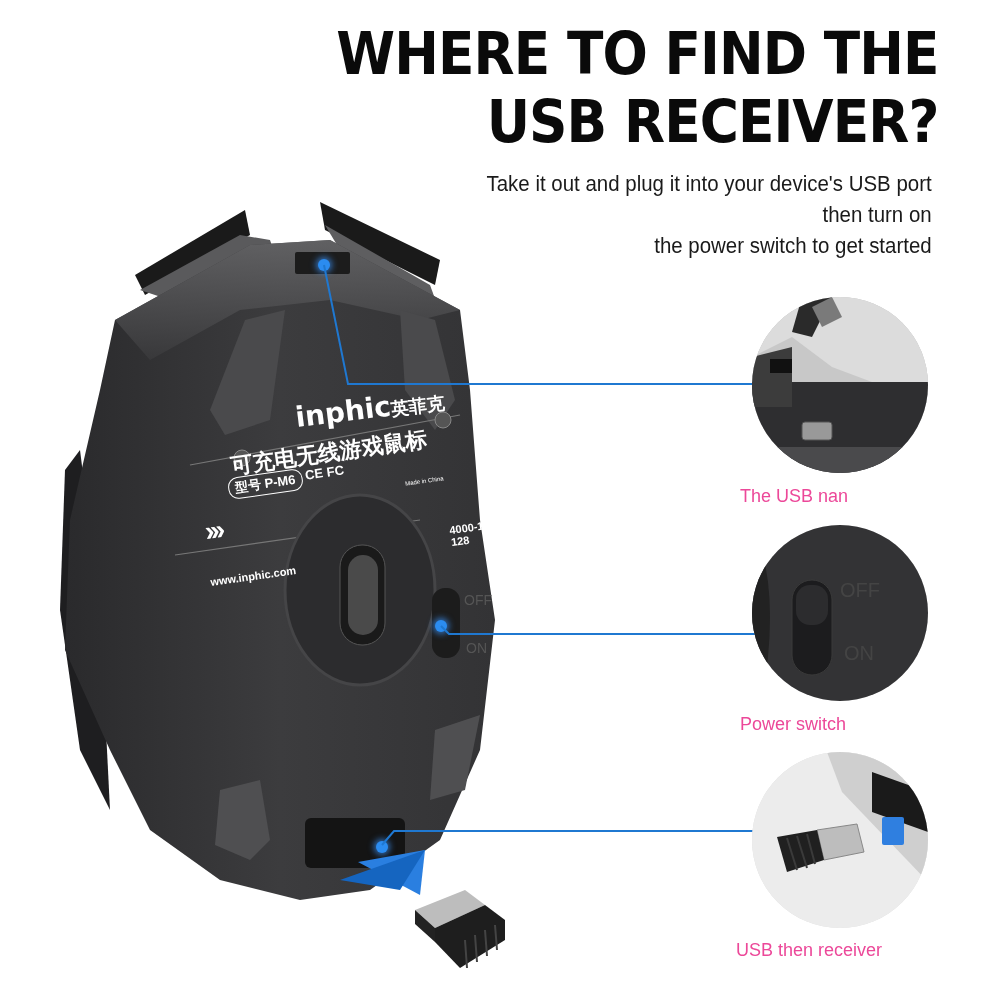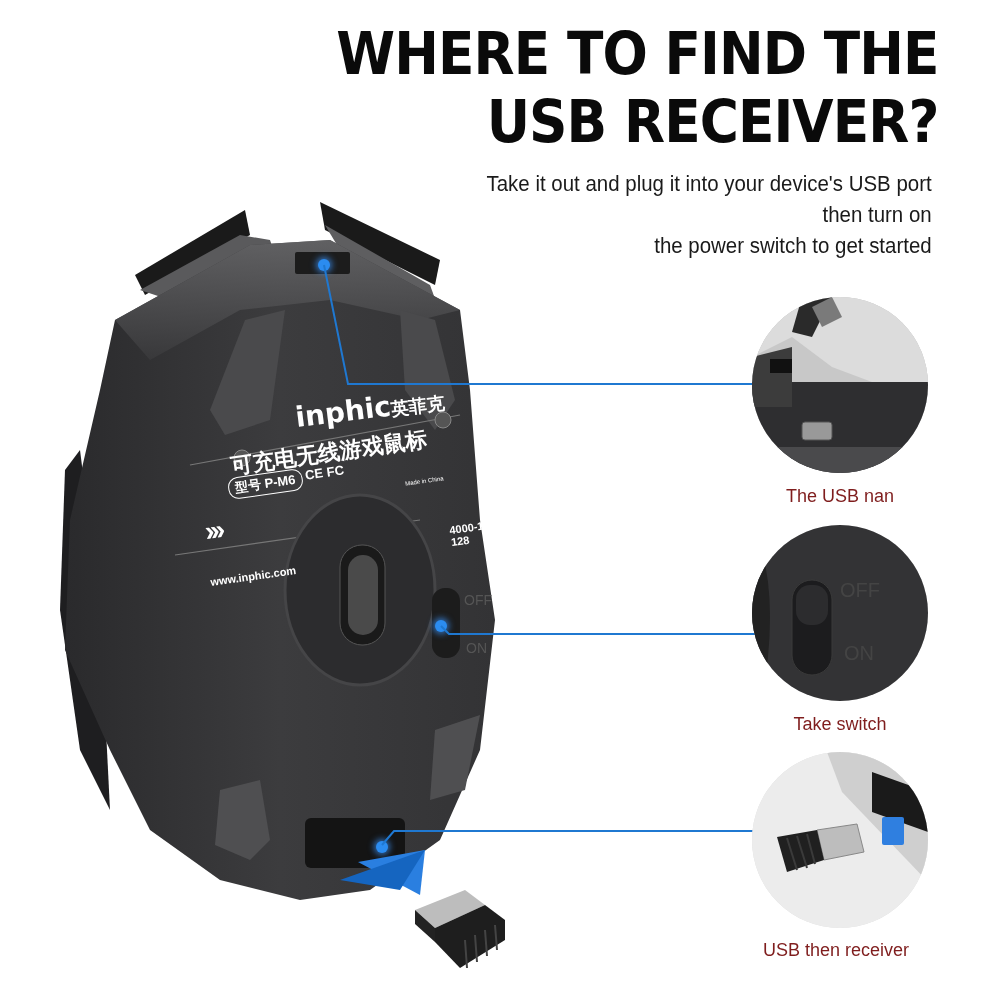--- a/index.html
+++ b/index.html
@@ -15,21 +15,21 @@
   .subtext {
     position: absolute; right: 68px; top: 168px; text-align: right;
     font-size: 22px; line-height: 31px; color: #1a1a1a;
     transform: scaleX(0.93); transform-origin: right top;
   }
 
   .mouse-wrap { position: absolute; left: 40px; top: 190px; width: 470px; height: 760px; }
   .mouse-wrap svg { width: 100%; height: 100%; display: block; }
 
   .label-text {
-    position: absolute; font-size: 18px; color: #7f1d1d; text-align: center; width: 200px;
+    position: absolute; font-size: 18px; color: #ec4899; width: 200px;
   }
 
   .callout-circle {
     position: absolute; width: 176px; height: 176px; border-radius: 50%; overflow: hidden;
     background: #ddd;
   }
   .callout-circle svg { width: 100%; height: 100%; display: block; }
   .dot {
     position: absolute; width: 12px; height: 12px; border-radius: 50%;
     background: #2b8cf0; box-shadow: 0 0 6px 2px rgba(60,150,255,0.7);
@@ -154,21 +154,21 @@
 <div class="callout-circle" style="left:752px;top:525px;">
   <svg viewBox="0 0 176 176">
     <rect width="176" height="176" fill="#333335"></rect>
     <path d="M0 0 Q30 60 10 176 L0 176 Z" fill="#222"></path>
     <rect x="40" y="55" width="40" height="95" rx="20" fill="#1c1c1e" stroke="#3a3a3a"></rect>
     <rect x="44" y="60" width="32" height="40" rx="14" fill="#2c2c2e"></rect>
     <text x="88" y="72" font-size="20" fill="#444" font-family="Liberation Sans, sans-serif">OFF</text>
     <text x="92" y="135" font-size="20" fill="#444" font-family="Liberation Sans, sans-serif">ON</text>
   </svg>
 </div>
-<div class="label-text" style="left:740px;top:714px;">Take switch</div>
+<div class="label-text" style="left:740px;top:714px;">Power switch</div>
 
 <div class="callout-circle" style="left:752px;top:752px;">
   <svg viewBox="0 0 176 176">
     <rect width="176" height="176" fill="#ececec"></rect>
     <path d="M75 0 L176 0 L176 130 L90 40 Z" fill="#cfcfcf"></path>
     <path d="M120 20 L176 40 L176 80 L120 60 Z" fill="#1a1a1a"></path>
     <rect x="130" y="65" width="22" height="28" rx="2" fill="#2f7fe0"></rect>
     <path d="M65 78 L105 72 L112 100 L72 108 Z" fill="#bdbdbd" stroke="#888"></path>
     <path d="M25 85 L65 78 L72 108 L35 120 Z" fill="#202020"></path>
     <path d="M35 86 L45 118 M45 84 L55 116 M55 82 L63 112" stroke="#3a3a3a" stroke-width="2"></path>

